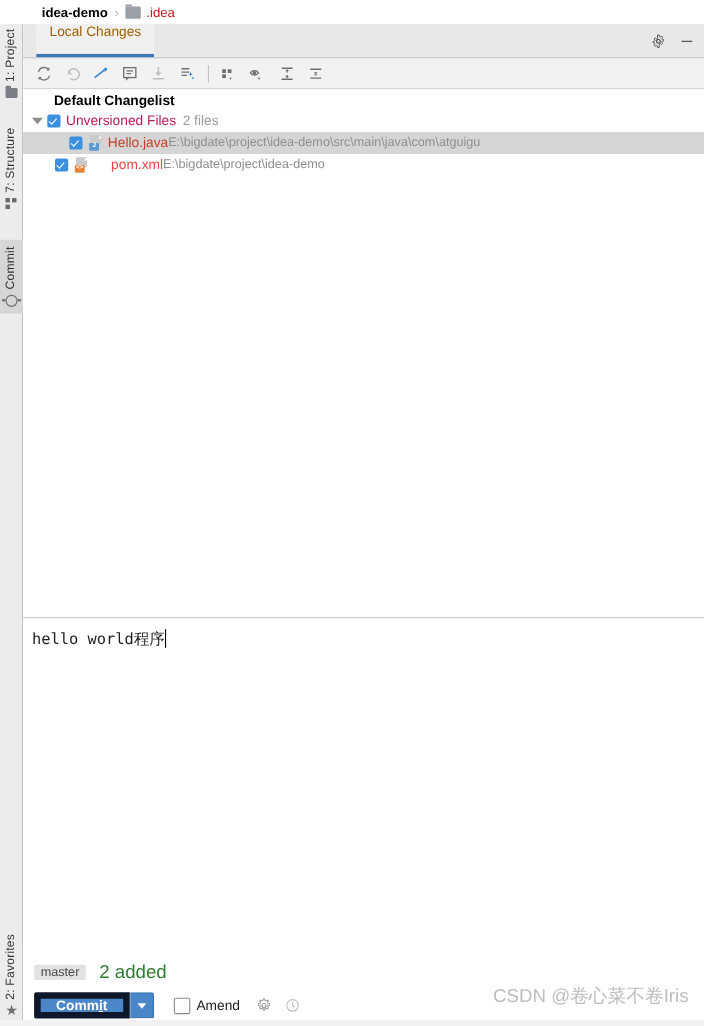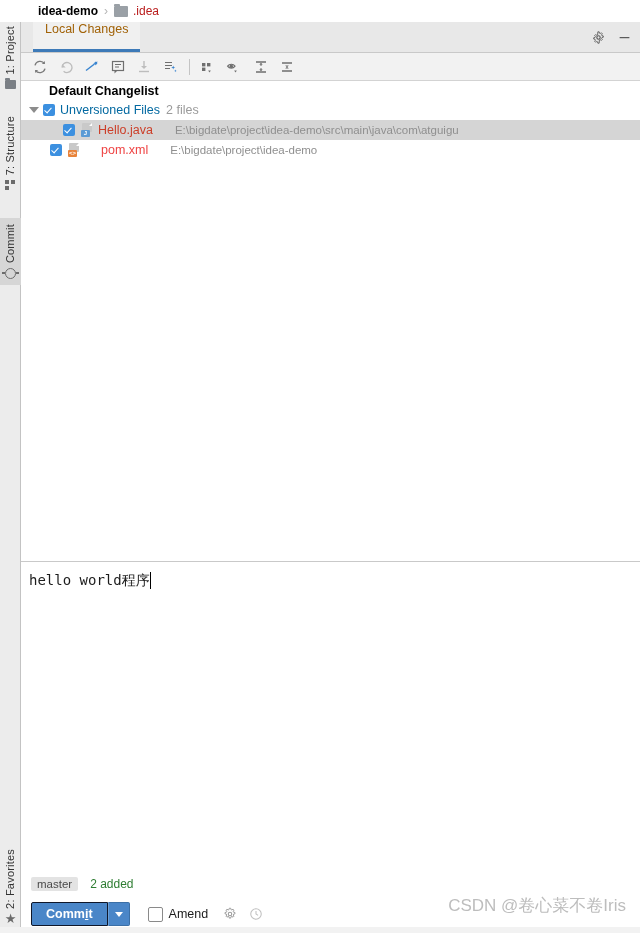--- a/index.html
+++ b/index.html
@@ -174,27 +174,27 @@
     width: 12px; height: 12px;
     background: #3c90e0; border-radius: 2px;
     position: relative; margin-right: 5px; flex: none;
   }
   .cbx:after {
     content: ""; position: absolute;
     left: 3px; top: 1.5px; width: 3px; height: 6px;
     border: solid #ffffff; border-width: 0 1.8px 1.8px 0;
     transform: rotate(42deg);
   }
-  .node-label { color: #0369a1; }
+  .node-label { color: #be185d; }
   .node-meta { color: #9b9b9b; margin-left: 6px; }
   #row-hello { background: #d5d5d5; padding-left: 42px; }
   #row-pom { padding-left: 29px; }
   .fname-java { color: #cc3e28; }
   .fname-xml { color: #ef4444; padding-left: 16px; }
-  .fpath { color: #8f8f8f; margin-left: 22px; font-size: 11.5px; }
+  .fpath { color: #8f8f8f; margin-left: 0; font-size: 11.5px; }
 
   
   .ic-file {
     width: 14px; height: 14px; position: relative; margin-right: 4px; flex: none;
   }
   .ic-file .sheet {
     position: absolute; left: 2px; top: 0px;
     width: 10px; height: 9px;
     background: #c9c9c9;
     border-radius: 1px;
@@ -253,34 +253,34 @@
     box-sizing: border-box;
     font-size: 12px;
   }
   #branch-badge {
     background: #e3e3e3;
     color: #4a4a4a;
     padding: 1px 6px;
     border-radius: 2px;
     font-size: 11.5px;
   }
-  #added-count { color: #2e7d32; margin-left: 12px; font-size: 12px; }
+  #added-count { color: #2e7d32; margin-left: 12px; font-size: 17px; }
 
   
   #action-bar {
     position: absolute; left: 0; bottom: 0;
     width: 619px; height: 38px;
     display: flex; align-items: center;
     padding-left: 10px;
     box-sizing: border-box;
   }
   #commit-btn {
     height: 24px;
     background: #4a86c8;
-    border: 1px solid #0f172a;
+    border: 6px solid #0f172a;
     color: #ffffff;
     font-size: 12.5px; font-weight: bold;
     padding: 0 14px;
     display: flex; align-items: center;
     border-radius: 2px 0 0 2px;
     box-sizing: border-box;
   }
   #commit-btn .mnem { text-decoration: underline; }
   #commit-split {
     height: 24px; width: 22px;

